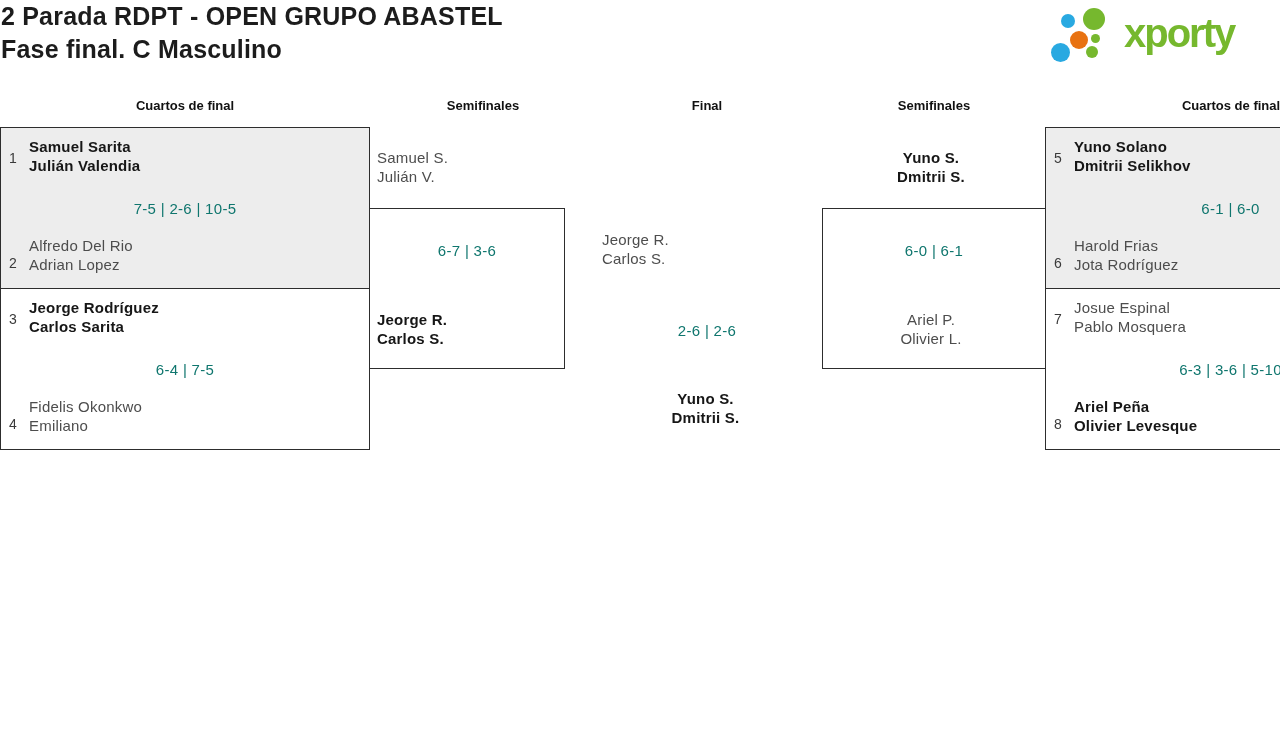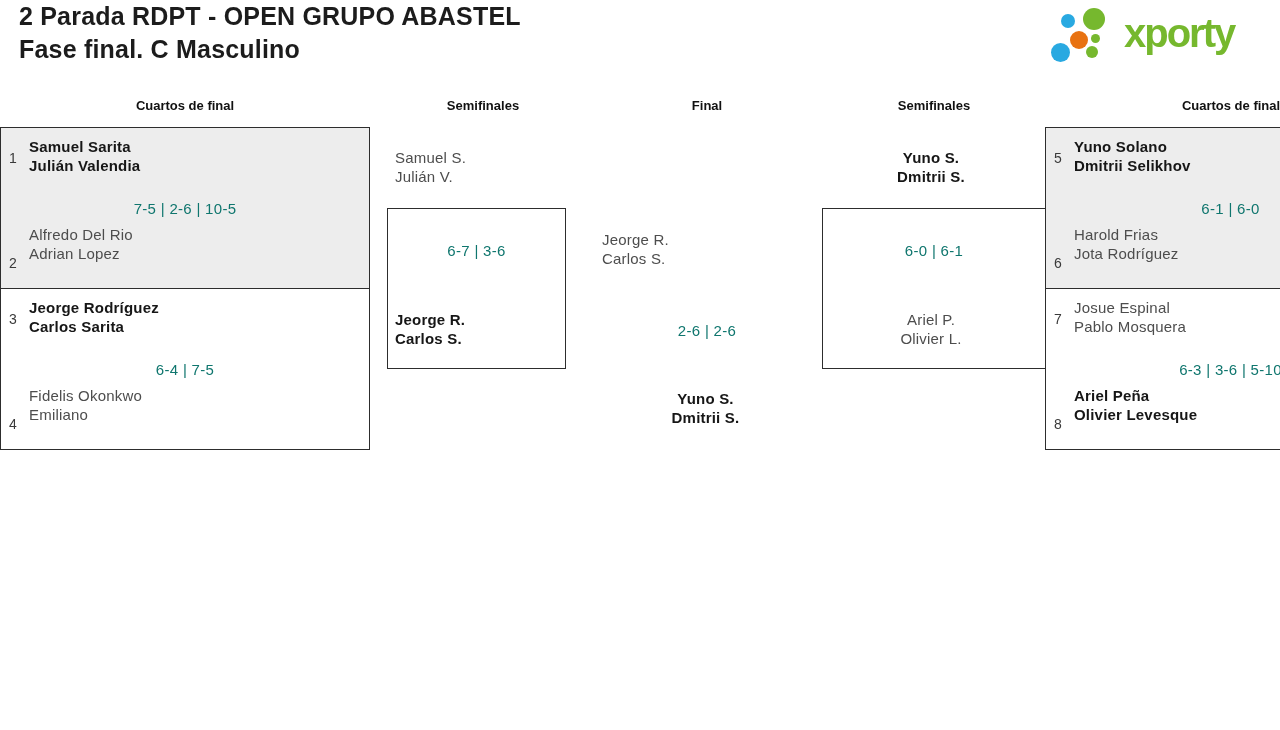--- a/index.html
+++ b/index.html
@@ -1,21 +1,21 @@
 <!DOCTYPE html>
 <html><head>
 <meta charset="utf-8">
 <style>
   html,body{margin:0;padding:0;background:#fff;}
   body{width:1280px;height:730px;position:relative;overflow:hidden;
        font-family:"Liberation Sans","DejaVu Sans",sans-serif;}
 
   
   .title{position:absolute;left:1px;top:0;font-size:25px;line-height:33px;
-         font-weight:700;color:#1c1c1c;letter-spacing:.2px;margin-left:18px;}
+         font-weight:700;color:#1c1c1c;letter-spacing:.2px;}
   .logo{position:absolute;left:1048px;top:0;width:232px;height:70px;}
   .dot{position:absolute;border-radius:50%;}
   .d1{left:13px;top:14px;width:14px;height:14px;}
   .d2{left:35px;top:8px;width:22px;height:22px;}
   .d3{left:22px;top:31px;width:18px;height:18px;}
   .d4{left:43px;top:34px;width:9px;height:9px;}
   .d5{left:3px;top:43px;width:19px;height:19px;}
   .d6{left:38px;top:46px;width:12px;height:12px;}
   .logo-text{position:absolute;left:76px;top:0;font-size:40px;line-height:66px;
              font-weight:700;letter-spacing:-2px;}
@@ -26,32 +26,32 @@
   .rh1{left:0;width:370px;} .rh2{left:369px;width:228px;}
   .rh3{left:593px;width:228px;} .rh4{left:822px;width:224px;}
   .rh5{left:1045px;width:372px;}
 
   
   .box{position:absolute;border:1.5px solid #2d2d2d;box-sizing:border-box;background:#fff;}
   .shaded{background:#ededed;}
   .qf-lt,.qf-lb{left:0;width:370px;height:162px;}
   .qf-rt,.qf-rb{left:1045px;width:371px;height:162px;}
   .qf-lt,.qf-rt{top:127px;} .qf-lb,.qf-rb{top:288px;}
-  .sf-l{left:387px;top:208px;width:179px;height:161px;}
+  .sf-l{left:369px;top:208px;width:196px;height:161px;}
   .sf-r{left:822px;top:208px;width:224px;height:161px;}
 
   
   .team{position:absolute;font-size:15px;line-height:19px;color:#4d4d4d;letter-spacing:.2px;}
   .team.winner{font-weight:700;color:#161616;}
   .seed{position:absolute;width:16px;text-align:center;font-size:14px;line-height:17px;color:#3a3a3a;}
   .score{position:absolute;font-size:15px;line-height:19px;color:#0f766e;
          text-align:center;letter-spacing:.3px;}
 
   .seed-a{left:4px;top:22px;} .seed-b{left:4px;top:127px;}
-  .team-a-qf{left:28px;top:9px;} .team-b-qf{left:28px;top:97px;}
+  .team-a-qf{left:28px;top:9px;} .team-b-qf{left:28px;top:108px;}
   .score-qf{left:0;right:0;top:71px;}
 
   .team-a-sf{left:7px;top:-61px;} .team-b-sf{left:7px;top:101px;}
   .score-sf{left:0;right:0;top:32px;}
   .ralign{text-align:center;}
   .team-a-sfr{left:0;width:216px;top:-61px;} .team-b-sfr{left:0;width:216px;top:101px;}
 
   .final-team-a{left:602px;top:230px;}
   .final-score{left:593px;width:228px;top:321px;}
   .final-team-b{left:593px;width:225px;top:389px;}

